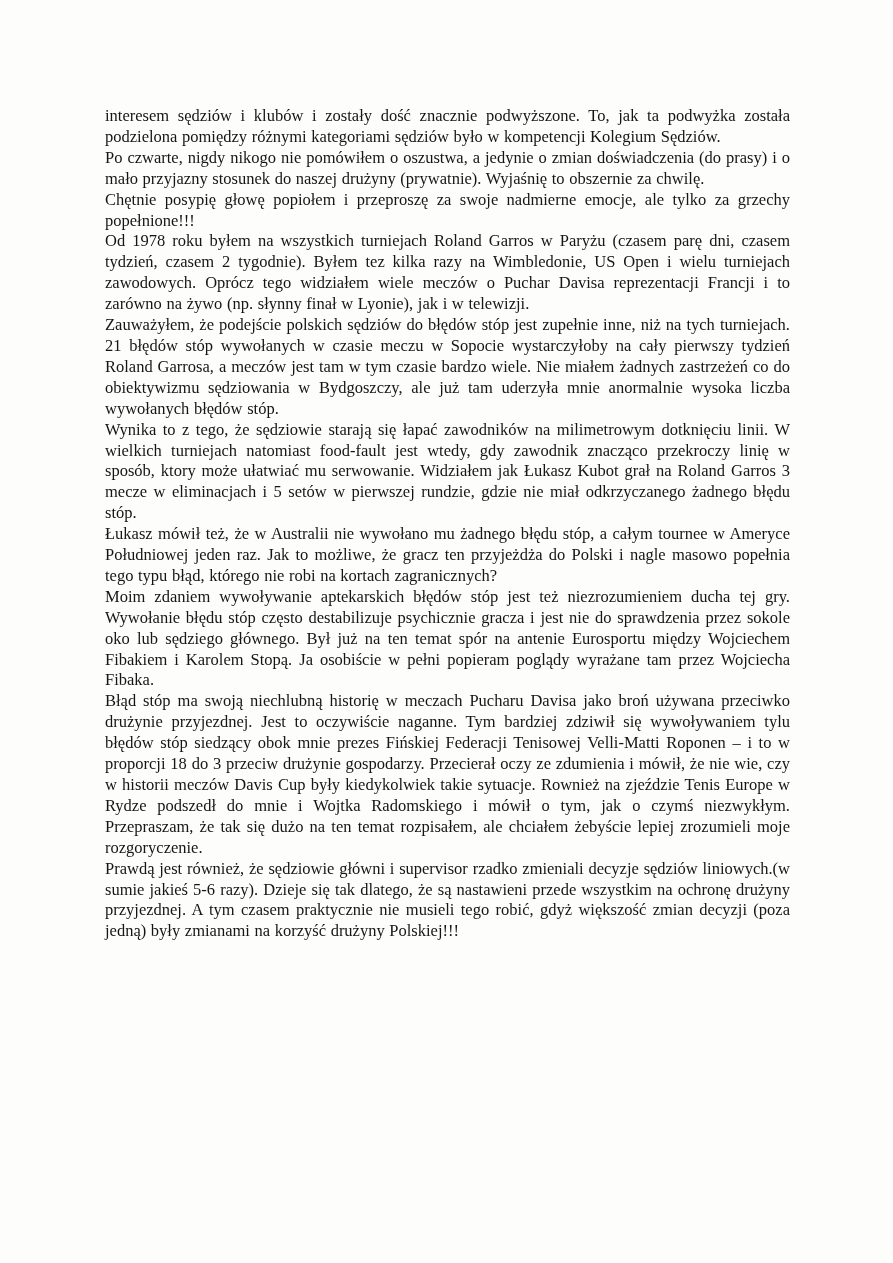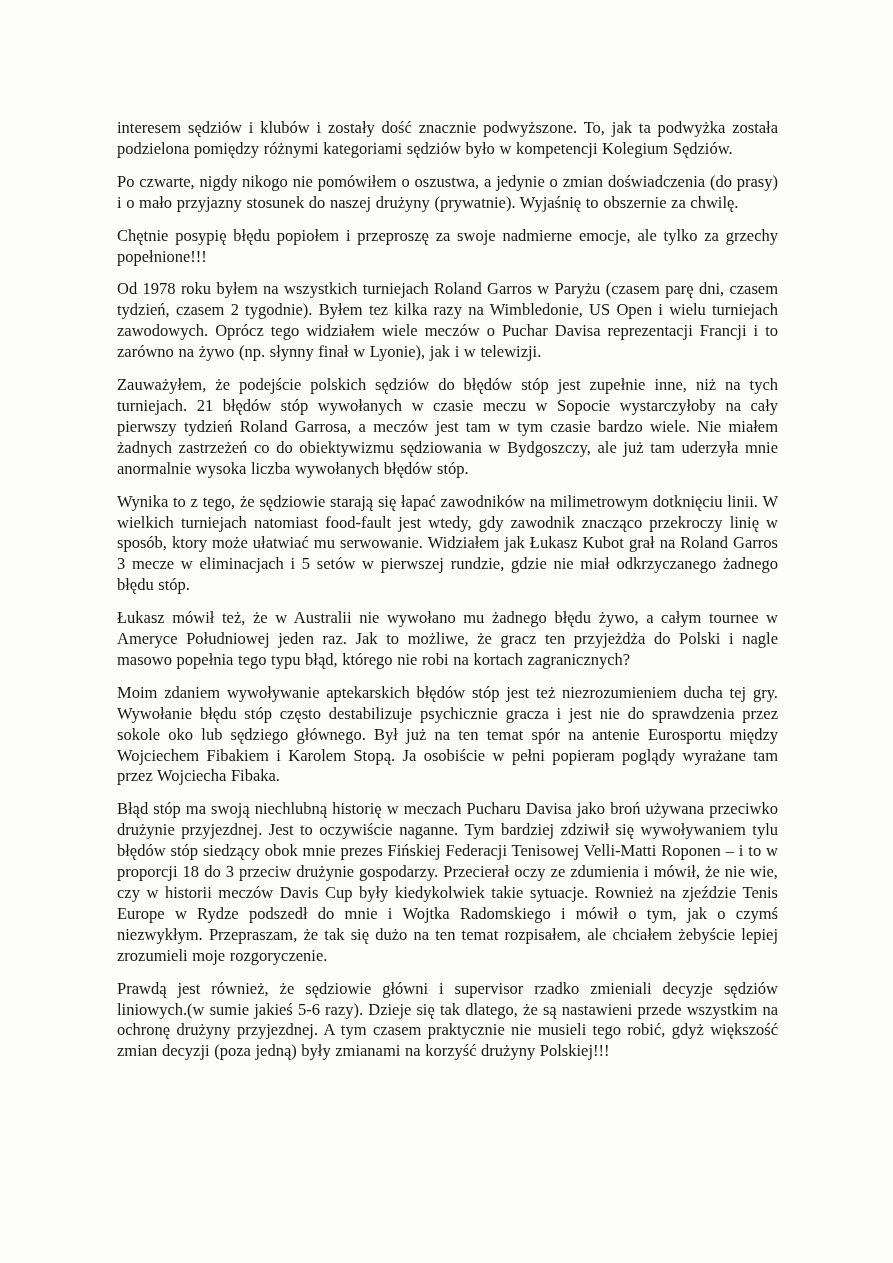--- a/index.html
+++ b/index.html
@@ -21,37 +21,37 @@
     left: 105px;
     top: 106px;
     width: 685px;
     color: #151515;
     font-size: 16.5px;
     line-height: 20.9px;
     text-align: justify;
     text-justify: inter-word;
   }
   .para {
-    margin: 12px;
+    margin: 0;
     padding: 0;
     word-spacing: 0.5px;
   }
   .para.gap {
     margin-top: 20.9px;
   }
 </style>
 </head>
 <body>
 
 <div class="page">
   <div class="text-block">
       <p class="para">interesem sędziów i klubów i zostały dość znacznie podwyższone. To, jak ta podwyżka została podzielona pomiędzy różnymi kategoriami sędziów było w kompetencji Kolegium Sędziów.</p>
       <p class="para">Po czwarte, nigdy nikogo nie pomówiłem o oszustwa, a jedynie o zmian doświadczenia (do prasy) i o mało przyjazny stosunek do naszej drużyny (prywatnie). Wyjaśnię to obszernie za chwilę.</p>
-      <p class="para">Chętnie posypię błędu popiołem i przeproszę za swoje nadmierne emocje, ale tylko za grzechy popełnione!!!</p>
+      <p class="para">Chętnie posypię głowę popiołem i przeproszę za swoje nadmierne emocje, ale tylko za grzechy popełnione!!!</p>
       <p class="para">Od 1978 roku byłem na wszystkich turniejach Roland Garros w Paryżu (czasem parę dni, czasem tydzień, czasem 2 tygodnie). Byłem tez kilka razy na Wimbledonie, US Open i wielu turniejach zawodowych. Oprócz tego widziałem wiele meczów o Puchar Davisa reprezentacji Francji i to zarówno na żywo (np. słynny finał w Lyonie), jak i w telewizji.</p>
       <p class="para">Zauważyłem, że podejście polskich sędziów do błędów stóp jest zupełnie inne, niż na tych turniejach. 21 błędów stóp wywołanych w czasie meczu w Sopocie wystarczyłoby na cały pierwszy tydzień Roland Garrosa, a meczów jest tam w tym czasie bardzo wiele. Nie miałem żadnych zastrzeżeń co do obiektywizmu sędziowania w Bydgoszczy, ale już tam uderzyła mnie anormalnie wysoka liczba wywołanych błędów stóp.</p>
       <p class="para">Wynika to z tego, że sędziowie starają się łapać zawodników na milimetrowym dotknięciu linii. W wielkich turniejach natomiast food-fault jest wtedy, gdy zawodnik znacząco przekroczy linię w sposób, ktory może ułatwiać mu serwowanie. Widziałem jak Łukasz Kubot grał na Roland Garros 3 mecze w eliminacjach i 5 setów w pierwszej rundzie, gdzie nie miał odkrzyczanego żadnego błędu stóp.</p>
-      <p class="para">Łukasz mówił też, że w Australii nie wywołano mu żadnego błędu żywo, a całym tournee w Ameryce Południowej jeden raz. Jak to możliwe, że gracz ten przyjeżdża do Polski i nagle masowo popełnia tego typu błąd, którego nie robi na kortach zagranicznych?</p>
+      <p class="para">Łukasz mówił też, że w Australii nie wywołano mu żadnego błędu stóp, a całym tournee w Ameryce Południowej jeden raz. Jak to możliwe, że gracz ten przyjeżdża do Polski i nagle masowo popełnia tego typu błąd, którego nie robi na kortach zagranicznych?</p>
       <p class="para">Moim zdaniem wywoływanie aptekarskich błędów stóp jest też niezrozumieniem ducha tej gry. Wywołanie błędu stóp często destabilizuje psychicznie gracza i jest nie do sprawdzenia przez sokole oko lub sędziego głównego. Był już na ten temat spór na antenie Eurosportu między Wojciechem Fibakiem i Karolem Stopą. Ja osobiście w pełni popieram poglądy wyrażane tam przez Wojciecha Fibaka.</p>
       <p class="para">Błąd stóp ma swoją niechlubną historię w meczach Pucharu Davisa jako broń używana przeciwko drużynie przyjezdnej. Jest to oczywiście naganne. Tym bardziej zdziwił się wywoływaniem tylu błędów stóp siedzący obok mnie prezes Fińskiej Federacji Tenisowej Velli-Matti Roponen – i to w proporcji 18 do 3 przeciw drużynie gospodarzy. Przecierał oczy ze zdumienia i mówił, że nie wie, czy w historii meczów Davis Cup były kiedykolwiek takie sytuacje. Rownież na zjeździe Tenis Europe w Rydze podszedł do mnie i Wojtka Radomskiego i mówił o tym, jak o czymś niezwykłym. Przepraszam, że tak się dużo na ten temat rozpisałem, ale chciałem żebyście lepiej zrozumieli moje rozgoryczenie.</p>
       <p class="para">Prawdą jest również, że sędziowie główni i supervisor rzadko zmieniali decyzje sędziów liniowych.(w sumie jakieś 5-6 razy). Dzieje się tak dlatego, że są nastawieni przede wszystkim na ochronę drużyny przyjezdnej. A tym czasem praktycznie nie musieli tego robić, gdyż większość zmian decyzji (poza jedną) były zmianami na korzyść drużyny Polskiej!!!</p>
     </div>
 </div>
 
 </body></html>

